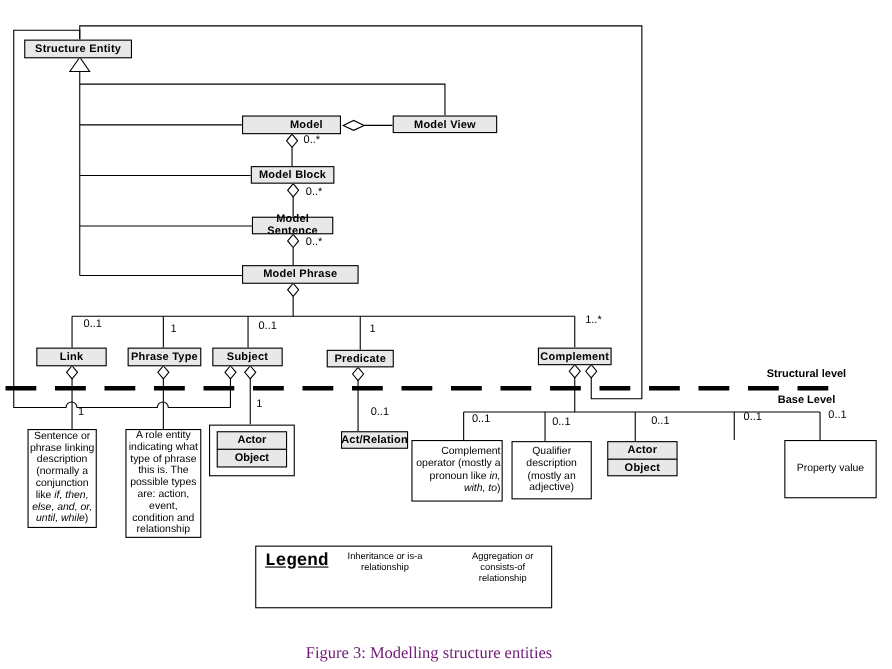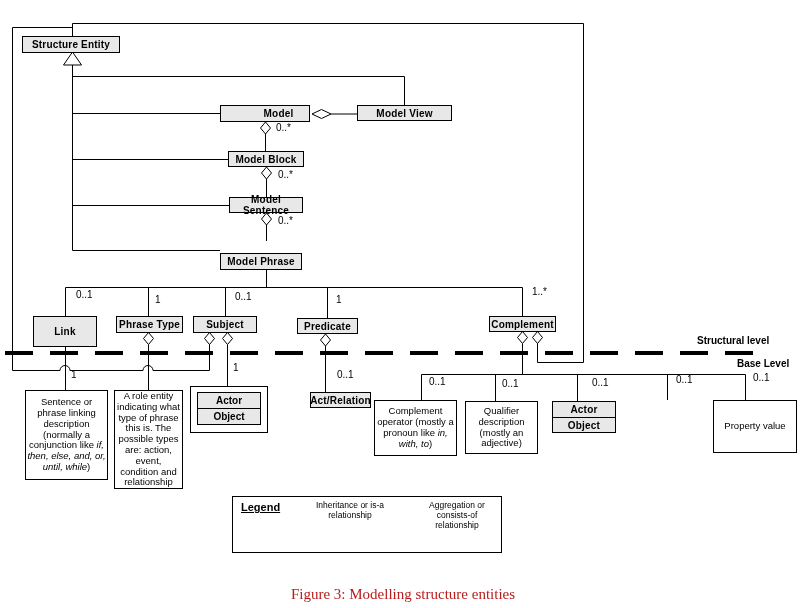--- a/index.html
+++ b/index.html
@@ -12,24 +12,24 @@
   .desc{position:absolute;z-index:2;background:#fff;border:1px solid #000;
         font-size:9.5px;line-height:10.8px;display:flex;align-items:center;justify-content:center;
         text-align:center;box-sizing:border-box;padding:2px 1px;}
   .desc .it{font-style:italic;}
   .container-box{position:absolute;z-index:2;background:#fff;border:1px solid #000;box-sizing:border-box;}
   .inner-node{position:absolute;background:#e8e8e8;border:1px solid #000;font-weight:bold;font-size:10px;
         display:flex;align-items:center;justify-content:center;box-sizing:border-box;}
   .mult{position:absolute;z-index:3;font-size:10px;white-space:nowrap;}
   .lvl{position:absolute;z-index:3;font-size:10px;font-weight:bold;white-space:nowrap;}
   .legend-box{position:absolute;z-index:2;background:#fff;border:1px solid #000;box-sizing:border-box;}
-  .legend-title{position:absolute;z-index:3;font-size:11px;font-weight:bold;text-decoration:underline;}
+  .legend-title{position:absolute;z-index:3;font-size:16px;font-weight:bold;text-decoration:underline;font-family:Liberation Mono, monospace;}
   .legend-text{position:absolute;z-index:3;font-size:8.5px;line-height:10px;text-align:center;}
-  .caption{position:absolute;z-index:3;left:13px;top:574px;width:780px;text-align:center;
-        font-family:"Liberation Serif",serif;font-size:15px;color:#b91c1c;}
+  .caption{position:absolute;z-index:3;left:0;top:574px;width:780px;text-align:center;
+        font-family:"Liberation Serif",serif;font-size:15px;color:#701a75;}
 </style>
 </head>
 <body>
 
 <div id="stage">
 
   <svg id="wires" width="811" height="608">
     <g stroke="#000" stroke-width="1" fill="none">
 
       <path d="M72.5 24 V11.5 H583.5 V350.5 H537.5 V331"></path>
@@ -95,43 +95,43 @@
       <polygon points="303.5,488 296,502 311,502"></polygon>
       <polygon points="407,490 412,499.5 407,509 402,499.5"></polygon>
     </g>
   </svg>
 
   <div class="node" style="left:22px;top:24px;width:98px;height:17px;">Structure Entity</div>
   <div class="node" style="left:220px;top:93px;width:90px;height:17px;padding-left:27px;">Model</div>
   <div class="node" style="left:357px;top:93px;width:95px;height:16px;">Model View</div>
   <div class="node" style="left:228px;top:139px;width:76px;height:16px;">Model Block</div>
   <div class="node" style="left:229px;top:185px;width:74px;height:16px;">Model Sentence</div>
-  <div class="node" style="left:220px;top:241px;width:82px;height:17px;">Model Phrase</div>
-  <div class="node" style="left:33px;top:304px;width:64px;height:31px;">Link</div>
+  <div class="node" style="left:220px;top:229px;width:106px;height:17px;">Model Phrase</div>
+  <div class="node" style="left:33px;top:304px;width:64px;height:17px;">Link</div>
   <div class="node" style="left:116px;top:304px;width:67px;height:17px;">Phrase Type</div>
   <div class="node" style="left:193px;top:304px;width:64px;height:17px;">Subject</div>
   <div class="node" style="left:297px;top:306px;width:61px;height:16px;">Predicate</div>
   <div class="node" style="left:489px;top:304px;width:67px;height:16px;">Complement</div>
   <div class="node" style="left:310px;top:380px;width:61px;height:16px;">Act/Relation</div>
 
   <div class="container-box" style="left:190px;top:374px;width:78px;height:47px;">
     <div class="inner-node" style="left:6px;top:5px;width:64px;height:17px;">Actor</div>
     <div class="inner-node" style="left:6px;top:21px;width:64px;height:17px;">Object</div>
   </div>
 
   <div class="node" style="left:552px;top:389px;width:64px;height:17px;">Actor</div>
   <div class="node" style="left:552px;top:405px;width:64px;height:16px;">Object</div>
 
-  <div class="desc" style="left:25px;top:378px;width:83px;height:90px;justify-content:flex-end;">
+  <div class="desc" style="left:25px;top:378px;width:63px;height:90px;justify-content:flex-end;">
     <span><span>Sentence or phrase linking description (normally a conjunction like </span><span class="it">if, then, else, and, or, until, while</span><span>)</span></span>
   </div>
   <div class="desc" style="left:114px;top:378px;width:69px;height:99px;">
     <span>A role entity indicating what type of phrase this is. The possible types are: action, event, condition and relationship</span>
   </div>
-  <div class="desc" style="left:374px;top:388px;width:83px;height:56px;">
+  <div class="desc" style="left:374px;top:388px;width:83px;height:56px;text-align:right;">
     <span><span>Complement operator (mostly a pronoun like </span><span class="it">in, with, to</span><span>)</span></span>
   </div>
   <div class="desc" style="left:465px;top:389px;width:73px;height:53px;">
     <span>Qualifier description (mostly an adjective)</span>
   </div>
   <div class="desc" style="left:713px;top:388px;width:84px;height:53px;justify-content:center;">
     <span>Property value</span>
   </div>
 
   <span class="mult" style="left:276px;top:110px;">0..*</span>
@@ -145,21 +145,21 @@
   <span class="mult" style="left:71px;top:357px;">1</span>
   <span class="mult" style="left:233px;top:350px;">1</span>
   <span class="mult" style="left:337px;top:357px;">0..1</span>
   <span class="mult" style="left:429px;top:364px;">0..1</span>
   <span class="mult" style="left:502px;top:366px;">0..1</span>
   <span class="mult" style="left:592px;top:365px;">0..1</span>
   <span class="mult" style="left:676px;top:362px;">0..1</span>
   <span class="mult" style="left:753px;top:360px;">0..1</span>
 
   <span class="lvl" style="left:697px;top:323px;text-align:right;">Structural level</span>
-  <span class="lvl" style="left:737px;top:346px;">Base Level</span>
+  <span class="lvl" style="left:707px;top:346px;">Base Level</span>
 
   <div class="legend-box" style="left:232px;top:484px;width:270px;height:57px;"></div>
   <span class="legend-title" style="left:241px;top:489px;">Legend</span>
   <span class="legend-text" style="left:314px;top:488px;width:72px;">Inheritance or is-a relationship</span>
   <span class="legend-text" style="left:416px;top:488px;width:82px;">Aggregation or consists-of relationship</span>
 
   <div class="caption">Figure 3: Modelling structure entities</div>
 
 </div>
 

